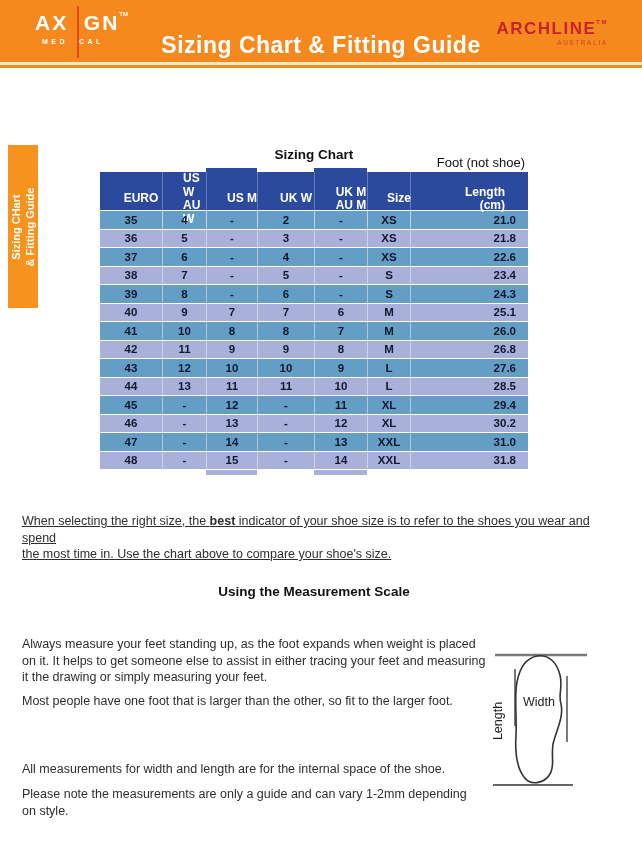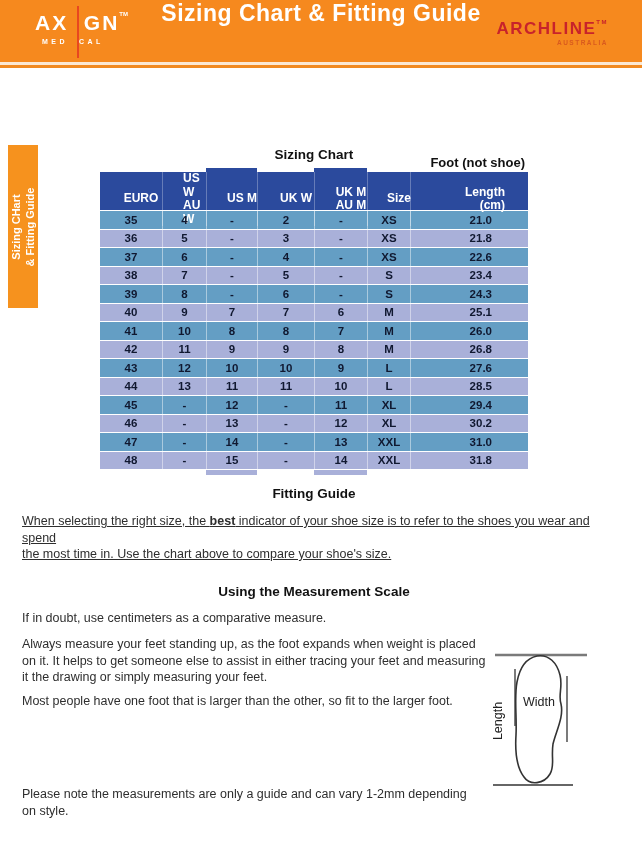--- a/index.html
+++ b/index.html
@@ -13,21 +13,21 @@
   .banner-strip-light { position:absolute; left:0; top:62px; width:642px; height:3px; background:#FBE8D3; }
   .banner-strip-orange { position:absolute; left:0; top:65px; width:642px; height:3px; background:#F18A21; }
 
   .axign { position:absolute; left:35px; top:11px; color:#fff; }
   .axign-word { font-size:21px; font-weight:bold; letter-spacing:2px; white-space:pre; }
   .axign-tm { font-size:6px; vertical-align:14px; letter-spacing:0; }
   .axign-sub { font-size:7px; font-weight:bold; letter-spacing:3.5px; margin-top:3px; margin-left:7px; white-space:pre; }
   .axign-line { position:absolute; left:77px; top:6px; width:2px; height:52px; background:#E84720; }
 
   .banner-title {
-    position:absolute; left:50%; top:0; transform:translateX(-50%);
+    position:absolute; left:50%; top:32px; transform:translateX(-50%);
     color:#fff; font-size:23px; font-weight:bold; letter-spacing:.5px; white-space:nowrap;
   }
 
   .archline { position:absolute; right:34px; top:19px; text-align:right; }
   .archline-word { color:#C8232B; font-size:17px; font-weight:bold; letter-spacing:1.5px; }
   .archline-tm { font-size:6px; vertical-align:10px; }
   .archline-sub { color:#D95A1E; font-size:6.5px; font-weight:bold; letter-spacing:1.5px; margin-top:0; }
 
   
   .side-tab { position:absolute; left:8px; top:145px; width:30px; height:163px; background:#F6921E; }
@@ -35,42 +35,42 @@
     position:absolute; left:50%; top:50%;
     transform:translate(-50%,-50%) rotate(-90deg);
     color:#fff; font-weight:bold; font-size:11px; line-height:13.5px;
     text-align:center; white-space:nowrap;
   }
 
   
   .chart-title { position:absolute; left:100px; top:147px; width:428px; text-align:center;
     font-size:13.5px; font-weight:bold; color:#111; }
   .foot-note { position:absolute; left:300px; top:155px; width:225px; text-align:right;
-    font-size:13px; font-weight:bold; color:#111; }
+    font-size:13px; font-weight:normal; color:#111; }
 
   .accent-strip { position:absolute; }
   .accent-top { top:168px; height:4px; background:#2B4A9D; }
   .accent-bottom { top:470px; height:5px; background:#A9B0D9; }
   .accent-c3 { left:206px; width:51px; }
   .accent-c5 { left:314px; width:53px; }
 
   .size-table { position:absolute; left:100px; top:172px; width:428px; }
   .tr, .thead { display:grid; grid-template-columns:62px 44px 51px 57px 53px 43px 118px; }
   .thead { background:#2B4A9D; height:38px; }
   .th { display:flex; flex-direction:column; justify-content:center; align-items:center;
     color:#fff; font-size:12px; font-weight:bold; line-height:13.5px;padding-left:20px; }
   .th + .th { border-left:1px solid rgba(255,255,255,.28);justify-content:center; }
   .th.c6 { align-items:flex-end; padding-right:23px; }
   .tr { height:18.5px; border-top:1.5px solid #fff; }
   .tr.teal { background:#649EC4; }
   .tr.lav  { background:#A9B0D9; }
   .td { display:flex; align-items:center; justify-content:center;
     color:#101830; font-size:11.5px; font-weight:bold; }
   .td + .td { border-left:1px solid rgba(255,255,255,.45); }
-  .td.c6 { justify-content:flex-end; padding-right:36px; }
+  .td.c6 { justify-content:flex-end; padding-right:12px; }
 
   
   .heading { position:absolute; left:0; width:628px; text-align:center;
     font-size:13.5px; font-weight:bold; color:#111; }
   .para { position:absolute; left:22px; width:604px; font-size:12.5px; line-height:16.5px;
     color:#2E2E2E; white-space:pre-line; }
   #fitting-heading { top:486px; }
   #p1 { top:513px;text-decoration:underline; }
   #p2 { top:556px; }
   #measure-heading { top:584px; }
@@ -269,30 +269,29 @@
           <div class="td c4">14</div>
           <div class="td c5">XXL</div>
           <div class="td c6">31.8</div>
         </div>
       </div>
   </div>
 
   <div class="accent-strip accent-bottom accent-c3"></div>
   <div class="accent-strip accent-bottom accent-c5"></div>
 
-  <div class="heading" id="fitting-heading">Fitting Guide</div>
   <p class="para" id="p1"><span>When selecting the right size, the </span><b>best</b><span> indicator of your shoe size is to refer to the shoes you wear and spend
 the most time in. Use the chart above to compare your shoe's size.</span></p>
 
   <div class="heading" id="measure-heading">Using the Measurement Scale</div>
-  <p class="para" id="mp1">If in doubt, use centimeters as a comparative measure.</p>
   <p class="para" id="mp2">Always measure your feet standing up, as the foot expands when weight is placed
 on it. It helps to get someone else to assist in either tracing your feet and measuring
 it the drawing or simply measuring your feet.</p>
   <p class="para" id="mp3">Most people have one foot that is larger than the other, so fit to the larger foot.</p>
+  <p class="para" id="mp4">All measurements for width and length are for the internal space of the shoe.</p>
   <p class="para" id="mp5">Please note the measurements are only a guide and can vary 1-2mm depending
 on style.</p>
 
   <svg class="foot-diagram" width="152" height="152" viewBox="0 0 152 152">
     <line x1="8" y1="9" x2="100" y2="9" stroke="#7a7a7a" stroke-width="2.6"></line>
     <line x1="6" y1="139" x2="86" y2="139" stroke="#333" stroke-width="1.5"></line>
     <path fill="none" stroke="#333" stroke-width="1.6" d="M50,10 C62,8 70,17 73,29 C76,41 71,49 74,58 C77,71 69,85 66,98 C64,111 68,120 63,128 C57,138 43,140 37,131 C30,122 28,105 29,89 C30,71 27,51 30,36 C33,20 40,12 50,10 Z"></path>
     <line x1="28" y1="23" x2="28" y2="80" stroke="#333" stroke-width="1.3"></line>
     <line x1="80" y1="30" x2="80" y2="96" stroke="#333" stroke-width="1.3"></line>
     <text x="52" y="60" text-anchor="middle" font-size="12.5" fill="#222" font-family="Liberation Sans, sans-serif">Width</text>

